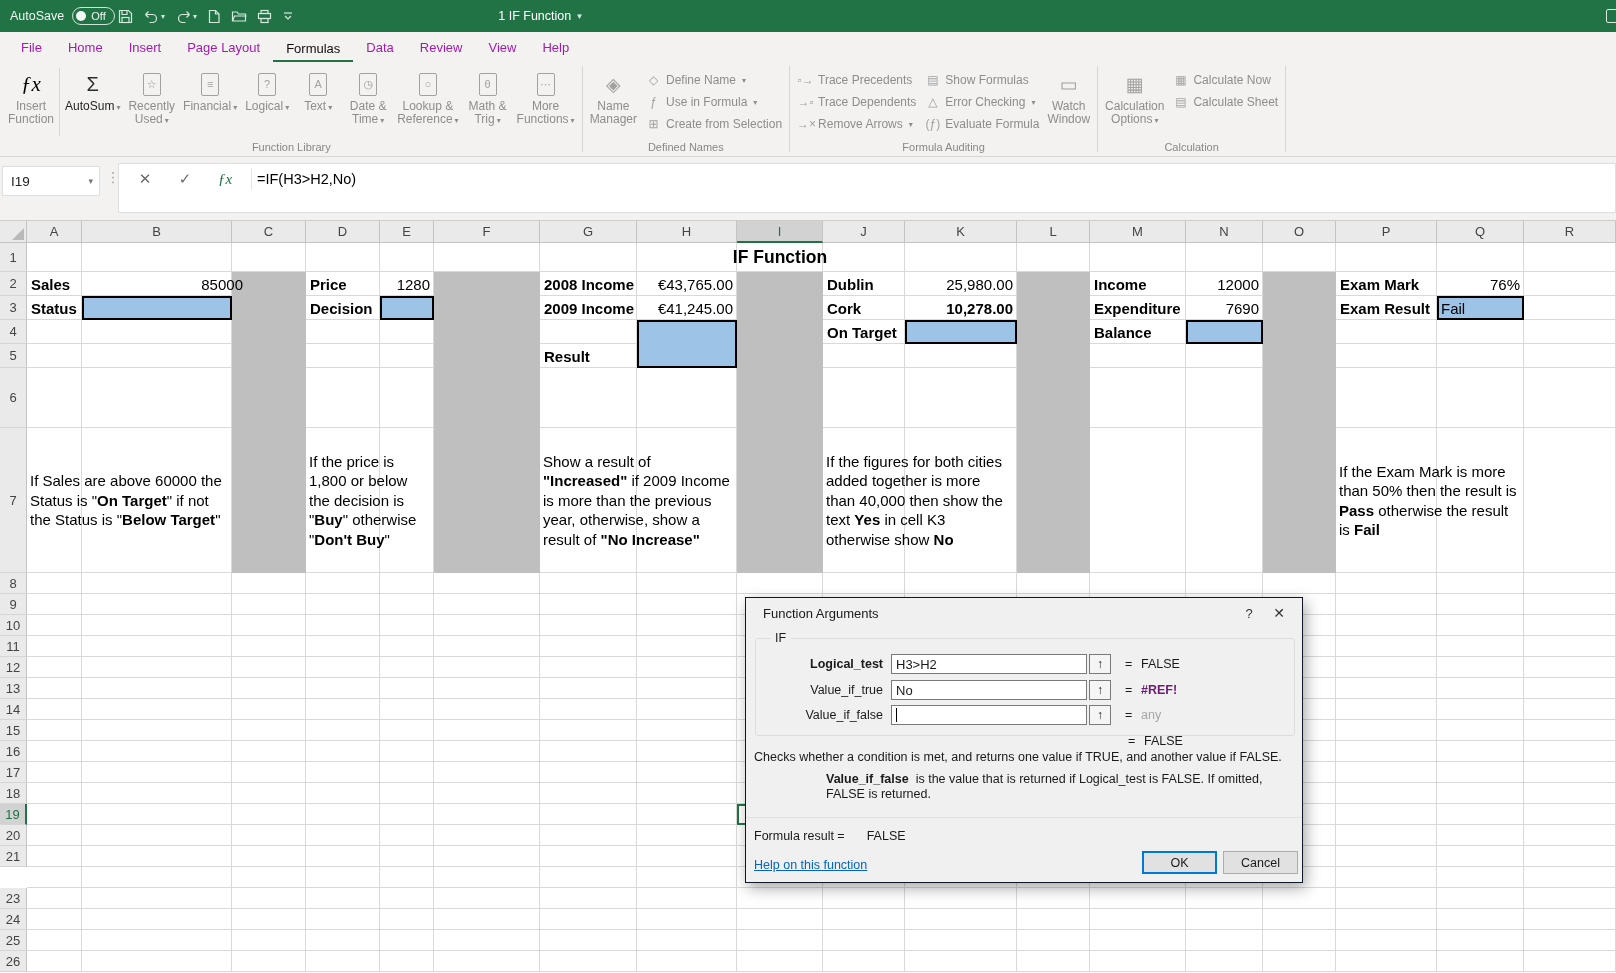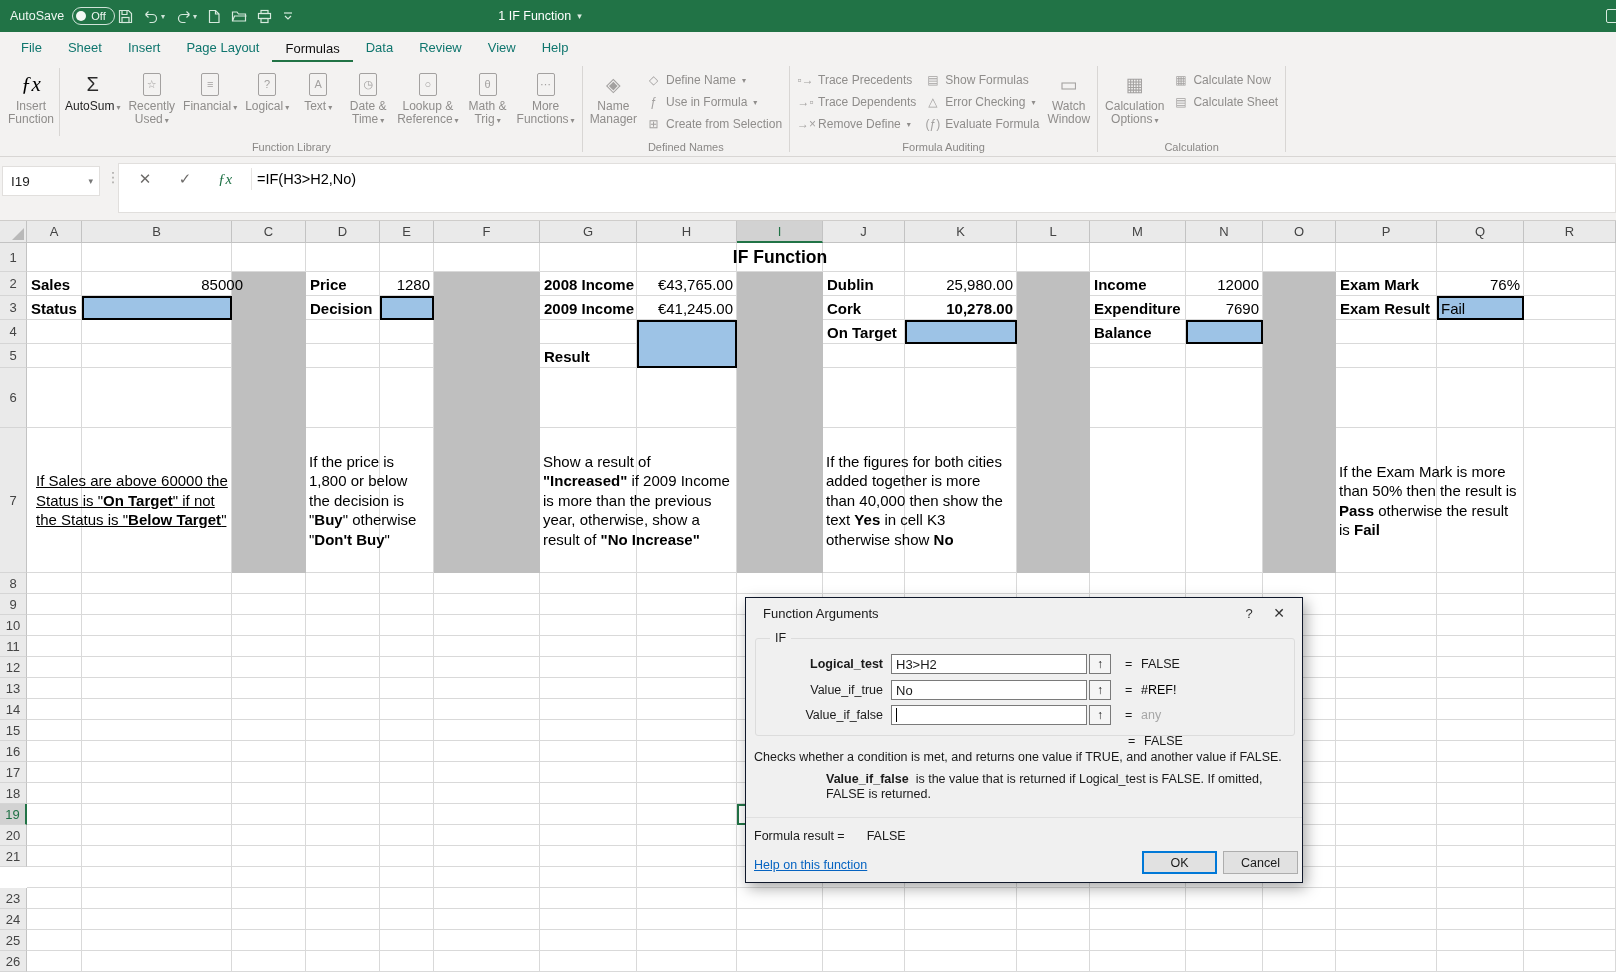--- a/index.html
+++ b/index.html
@@ -20,21 +20,21 @@
   .doc-title{position:absolute;left:440px;top:0;width:200px;height:32px;display:flex;
        align-items:center;justify-content:center;gap:6px;color:#ffffff;font-size:12.5px;}
   .doc-title .mini-caret{color:#dcebe2;font-size:9px;}
   .searchbox{position:absolute;left:778px;top:5px;width:370px;height:22px;background:#a3c7b1;
        border-radius:2px;display:flex;align-items:center;gap:8px;padding-left:12px;box-sizing:border-box;}
   .searchbox span{color:#17512f;font-size:12.5px;}
   .win-frag{position:absolute;right:-4px;top:9px;width:12px;height:12px;border:1.5px solid #d8eadf;border-radius:2px;}
   
   #tabrow{position:absolute;left:0;top:32px;width:1616px;height:30px;background:#f3f2f1;display:flex;
        align-items:flex-end;padding-left:8px;box-sizing:border-box;}
-  .tab{padding:6px 13px 7px 13px;font-size:13px;color:#0f766e;cursor:default;}
+  .tab{padding:6px 13px 7px 13px;font-size:13px;color:#a21caf;cursor:default;}
   .tab.active{color:#0f0f0f;border-bottom:2.5px solid #217346;padding-bottom:4.5px;font-weight:400;}
   
   #ribbon{position:absolute;left:0;top:62px;width:1616px;height:95px;background:#f3f2f1;
        border-bottom:1px solid #d8d6d4;display:flex;align-items:stretch;padding-left:2px;box-sizing:border-box;}
   .rgroup{display:flex;flex-direction:column;padding:2px 2px 0 2px;}
   .rgroup-items{display:flex;align-items:stretch;flex:1;}
   .rgroup-label{font-size:11px;color:#8a8886;text-align:center;padding:1px 4px 3px 4px;}
   .gsep{width:1px;background:#d8d6d4;margin:4px 1px;}
   .bigbtn{display:flex;flex-direction:column;align-items:center;justify-content:flex-start;
        padding:4px 4px 2px 4px;min-width:42px;}
@@ -110,21 +110,21 @@
   .dlg-group-label{position:absolute;left:14px;top:-8px;background:#f0f0f0;padding:0 5px;font-size:12.5px;}
   .dlg-row{position:absolute;left:0;height:20px;display:flex;align-items:center;width:100%;}
   .dlg-row .f-label{width:137px;text-align:right;padding-right:8px;}
   .dlg-row .f-label.b{font-weight:bold;}
   .dlg-row .f-input{width:196px;height:20px;background:#fff;border:1px solid #7a7a7a;
        box-sizing:border-box;display:flex;align-items:center;padding-left:4px;font-size:13px;position:relative;}
   .dlg-row .f-collapse{width:22px;height:20px;border:1px solid #7a7a7a;margin-left:2px;background:#f5f5f5;
        box-sizing:border-box;display:flex;align-items:center;justify-content:center;font-size:12px;font-weight:bold;color:#111;}
   .dlg-row .f-eq{margin-left:14px;width:10px;}
   .dlg-row .f-res{margin-left:6px;}
-  .res-red{color:#000000;font-weight:400;}
+  .res-red{color:#701a75;font-weight:700;}
   .res-muted{color:#a6a6a6;}
   .caret-bar{width:1px;height:14px;background:#000;}
   .dlg-overall{position:absolute;left:382px;top:136px;display:flex;}
   .dlg-overall .f-eq{width:16px;}
   .dlg-desc{position:absolute;left:8px;top:152px;width:540px;}
   .dlg-paramhelp{position:absolute;left:80px;top:174px;width:470px;line-height:15px;}
   .dlg-hr{position:absolute;left:0px;top:219px;width:100%;height:1px;background:#e0e0e0;}
   .dlg-formula-result{position:absolute;left:8px;top:231px;display:flex;gap:22px;}
   .dlg-footer-link{position:absolute;left:8px;top:260px;color:#0563c1;text-decoration:underline;}
   .dlg-btn{position:absolute;top:253px;width:75px;height:23px;display:flex;align-items:center;
@@ -193,21 +193,21 @@
     </div>
     <div class="doc-title">
       <span>1 IF Function</span>
         <span class="mini-caret">▾</span>
     </div>
     <div class="win-frag"></div>
   </div>
 
   <div id="tabrow">
       <div class="tab">File</div>
-      <div class="tab">Sheet</div>
+      <div class="tab">Home</div>
       <div class="tab">Insert</div>
       <div class="tab">Page Layout</div>
       <div class="tab active">Formulas</div>
       <div class="tab">Data</div>
       <div class="tab">Review</div>
       <div class="tab">View</div>
       <div class="tab">Help</div>
     </div>
 
   <div id="ribbon">
@@ -319,21 +319,21 @@
             <div class="smallbtn">
               <span class="s-ic">▫→</span>
               <span class="s-lbl">Trace Precedents</span>
             </div>
             <div class="smallbtn">
               <span class="s-ic">→▫</span>
               <span class="s-lbl">Trace Dependents</span>
             </div>
             <div class="smallbtn">
               <span class="s-ic">→×</span>
-              <span class="s-lbl">Remove Define</span>
+              <span class="s-lbl">Remove Arrows</span>
               <span class="mini-caret2">▾</span>
             </div>
           </div>
           <div class="smallcol">
             <div class="smallbtn">
               <span class="s-ic">▤</span>
               <span class="s-lbl">Show Formulas</span>
             </div>
             <div class="smallbtn">
               <span class="s-ic">△</span>
@@ -516,21 +516,21 @@
       <div class="cell-text b" style="left: 1090px; top: 51px; width: 96px; height: 24px;">Income</div>
       <div class="cell-text right" style="left: 1186px; top: 51px; width: 77px; height: 24px;">12000</div>
       <div class="cell-text b" style="left: 1090px; top: 75px; width: 96px; height: 24px;">Expenditure</div>
       <div class="cell-text right" style="left: 1186px; top: 75px; width: 77px; height: 24px;">7690</div>
       <div class="cell-text b" style="left: 1090px; top: 99px; width: 96px; height: 24px;">Balance</div>
       <div class="cell-text b" style="left: 1336px; top: 51px; width: 101px; height: 24px;">Exam Mark</div>
       <div class="cell-text right" style="left: 1437px; top: 51px; width: 87px; height: 24px;">76%</div>
       <div class="cell-text b" style="left: 1336px; top: 75px; width: 101px; height: 24px;">Exam Result</div>
       <div class="cell-text" style="left: 1437px; top: 75px; width: 87px; height: 24px;">Fail</div>
       <div class="sheet-title" style="left: 677px; top: 22px; width: 206px; height: 29px;">IF Function</div>
-      <div class="descbox" style="left: 36px; top: 207px; width: 197px; height: 145px; text-decoration: underline;">
+      <div class="descbox" style="left: 30px; top: 207px; width: 197px; height: 145px;">
         <div class="d-inner"><span>If Sales are above 60000 the Status is "</span><b>On Target</b><span>" if not the Status is "</span><b>Below Target</b><span>"</span></div>
       </div>
       <div class="descbox" style="left: 309px; top: 207px; width: 120px; height: 145px;">
         <div class="d-inner"><span>If the price is 1,800 or below the decision is "</span><b>Buy</b><span>" otherwise "</span><b>Don't Buy</b><span>"</span></div>
       </div>
       <div class="descbox" style="left: 543px; top: 207px; width: 189px; height: 145px;">
         <div class="d-inner"><span>Show a result of </span><b>"Increased"</b><span> if 2009 Income is more than the previous year, otherwise, show a result of </span><b>"No Increase"</b></div>
       </div>
       <div class="descbox" style="left: 826px; top: 207px; width: 186px; height: 145px;">
         <div class="d-inner"><span>If the figures for both cities added together is more than 40,000 then show the text </span><b>Yes</b><span> in cell K3 otherwise show </span><b>No</b></div>

